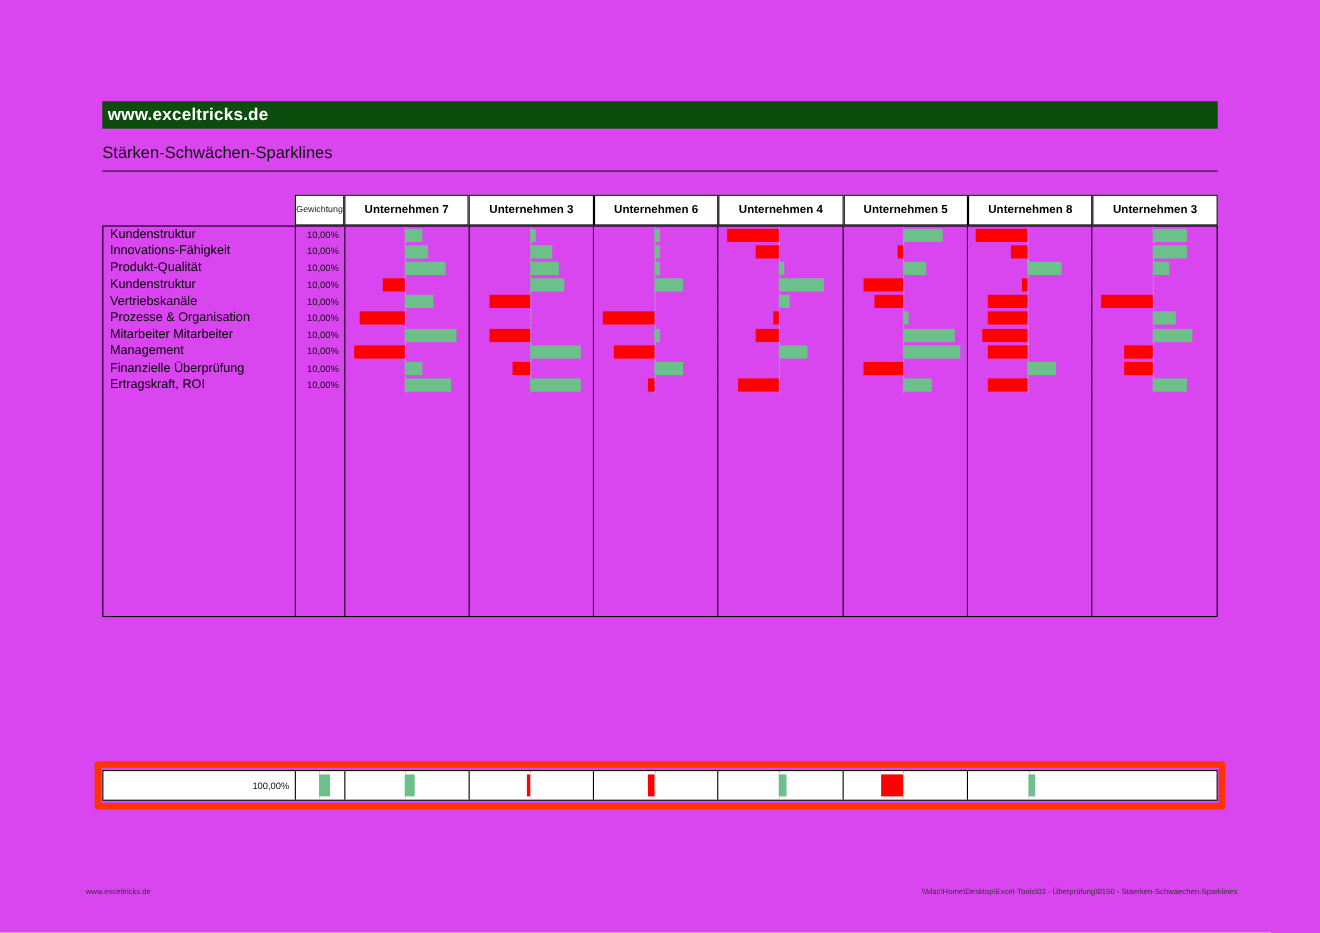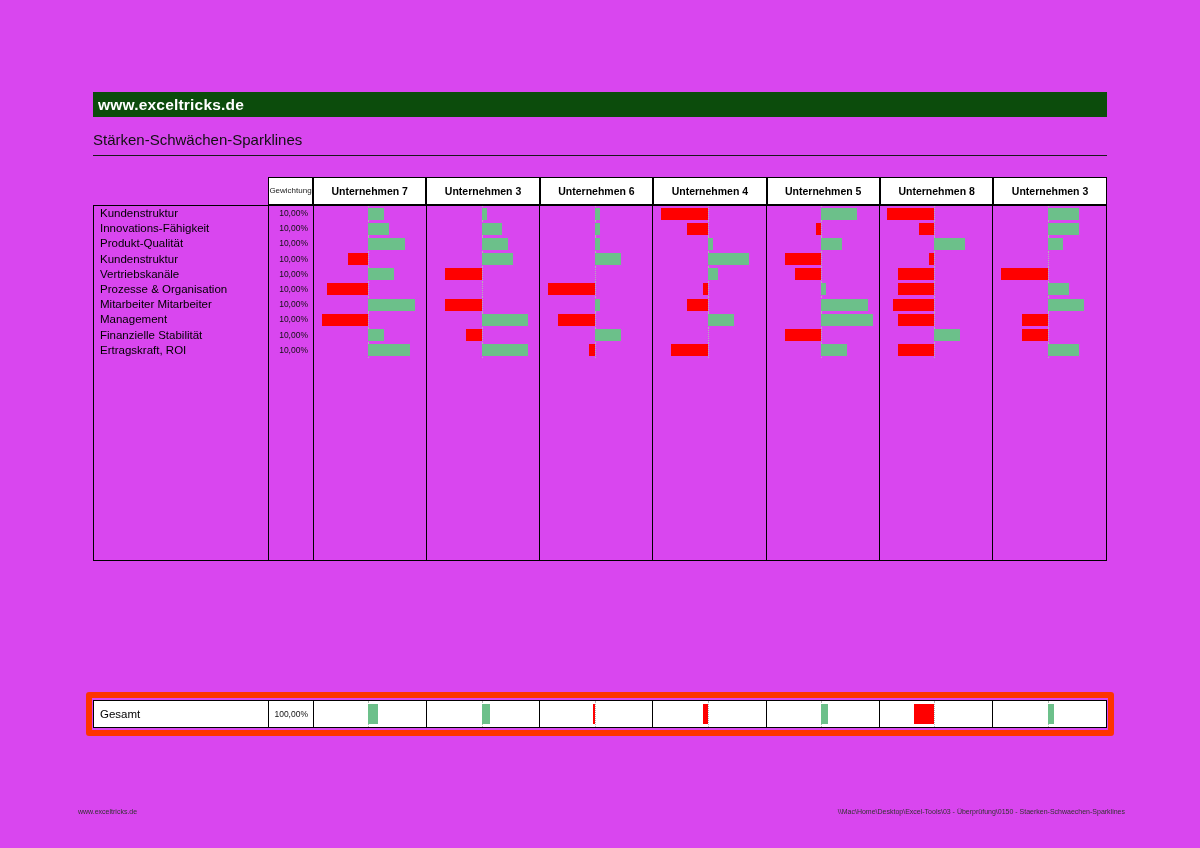--- a/index.html
+++ b/index.html
@@ -294,21 +294,21 @@
         <div class="bar" style="top: 1.5px; height: 12px; width: 52px; left: 48.5%; background: rgb(108, 192, 138);"></div>
       </div>
       <div class="spark bR">
         <div class="axis"></div>
         <div class="bar" style="top: 1.5px; height: 12px; width: 36.4px; right: 51.5%; background: rgb(255, 0, 0);"></div>
       </div>
       <div class="spark">
         <div class="axis"></div>
         <div class="bar" style="top: 1.5px; height: 12px; width: 26px; right: 51.5%; background: rgb(255, 0, 0);"></div>
       </div>
-      <div class="lbl bR">Finanzielle Stabilität</div>
+      <div class="lbl bR">Finanzielle Überprüfung</div>
       <div class="wgt bR">10,00%</div>
       <div class="spark bR">
         <div class="axis"></div>
         <div class="bar" style="top: 1.5px; height: 12px; width: 15.6px; left: 48.5%; background: rgb(108, 192, 138);"></div>
       </div>
       <div class="spark bR">
         <div class="axis"></div>
         <div class="bar" style="top: 1.5px; height: 12px; width: 15.6px; right: 51.5%; background: rgb(255, 0, 0);"></div>
       </div>
       <div class="spark bR">
@@ -366,21 +366,20 @@
       <div class="bR"></div>
       <div class="bR"></div>
       <div class="bR"></div>
       <div class="bR"></div>
       <div class="bR"></div>
       <div></div>
     </div>
 
   <div class="total-border" style="border-color: rgb(255, 51, 0);"></div>
   <div class="total-grid" id="totalrow">
-      <div class="lbl bR">Gesamt</div>
       <div class="wgt bR">100,00%</div>
       <div class="spark bR">
         <div class="axis"></div>
         <div class="bar" style="top: 3px; height: 20px; width: 9.36px; left: 48.5%; background: rgb(108, 192, 138);"></div>
       </div>
       <div class="spark bR">
         <div class="axis"></div>
         <div class="bar" style="top: 3px; height: 20px; width: 8.84px; left: 48.5%; background: rgb(108, 192, 138);"></div>
       </div>
       <div class="spark bR">

